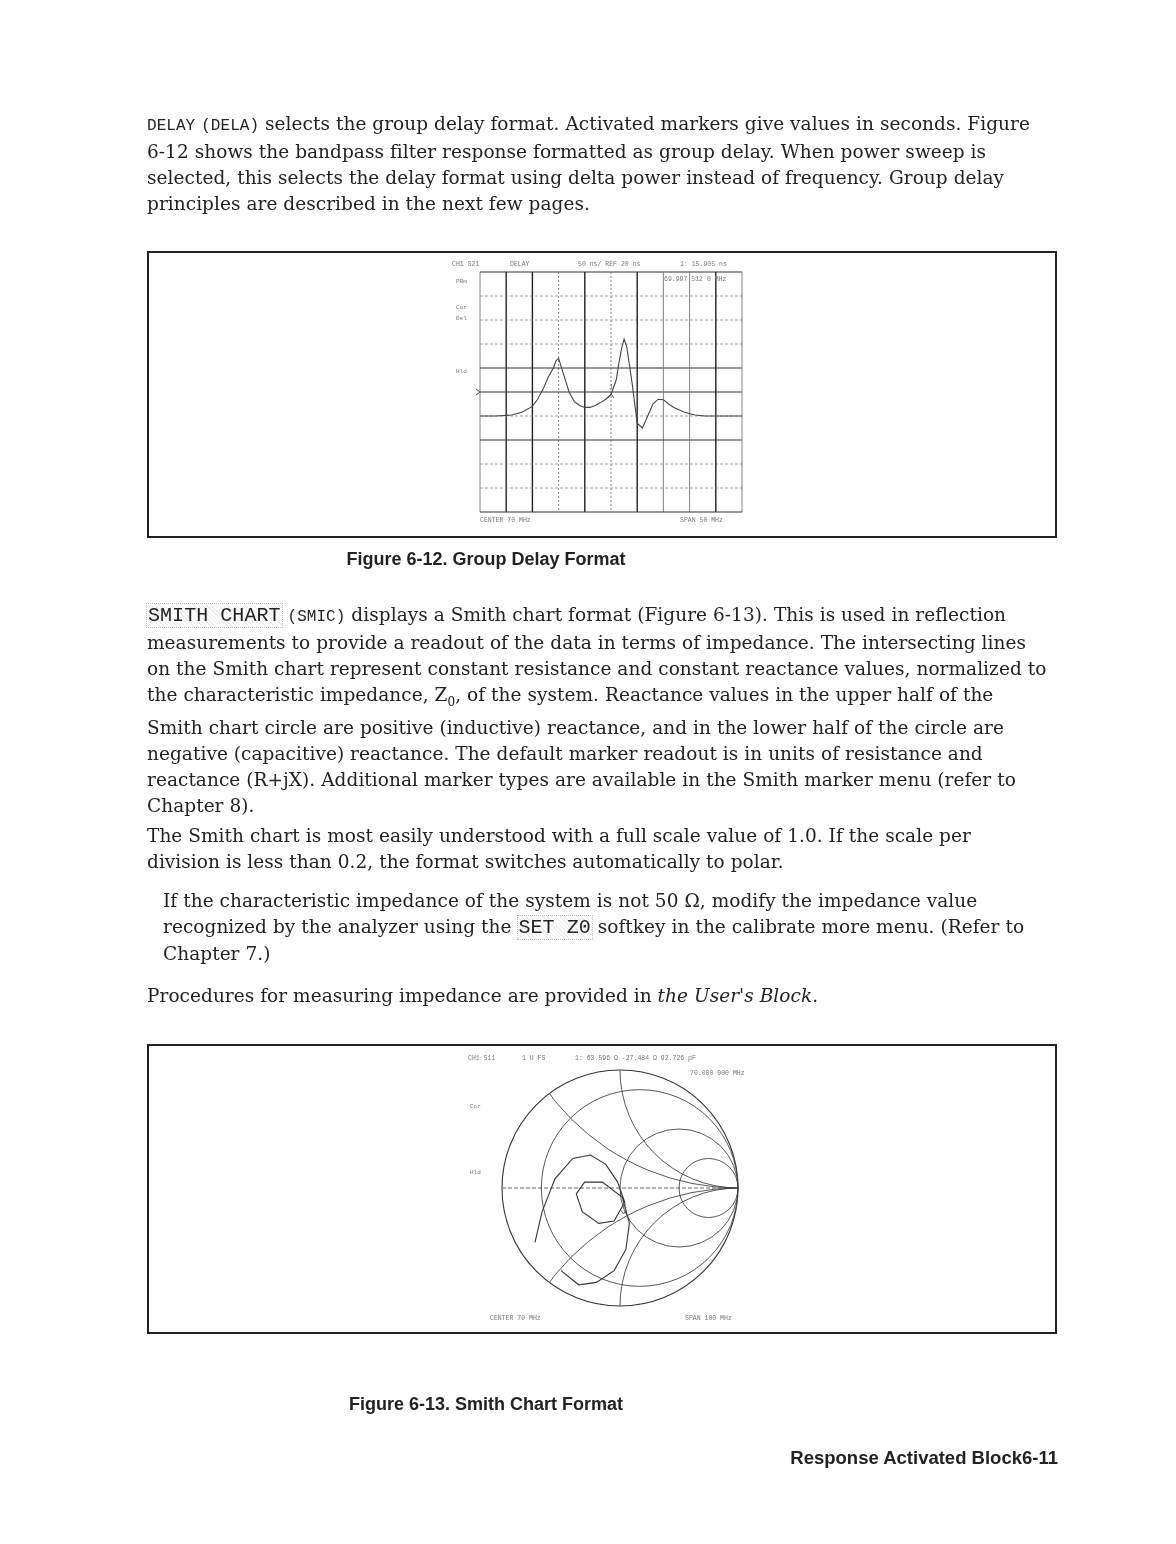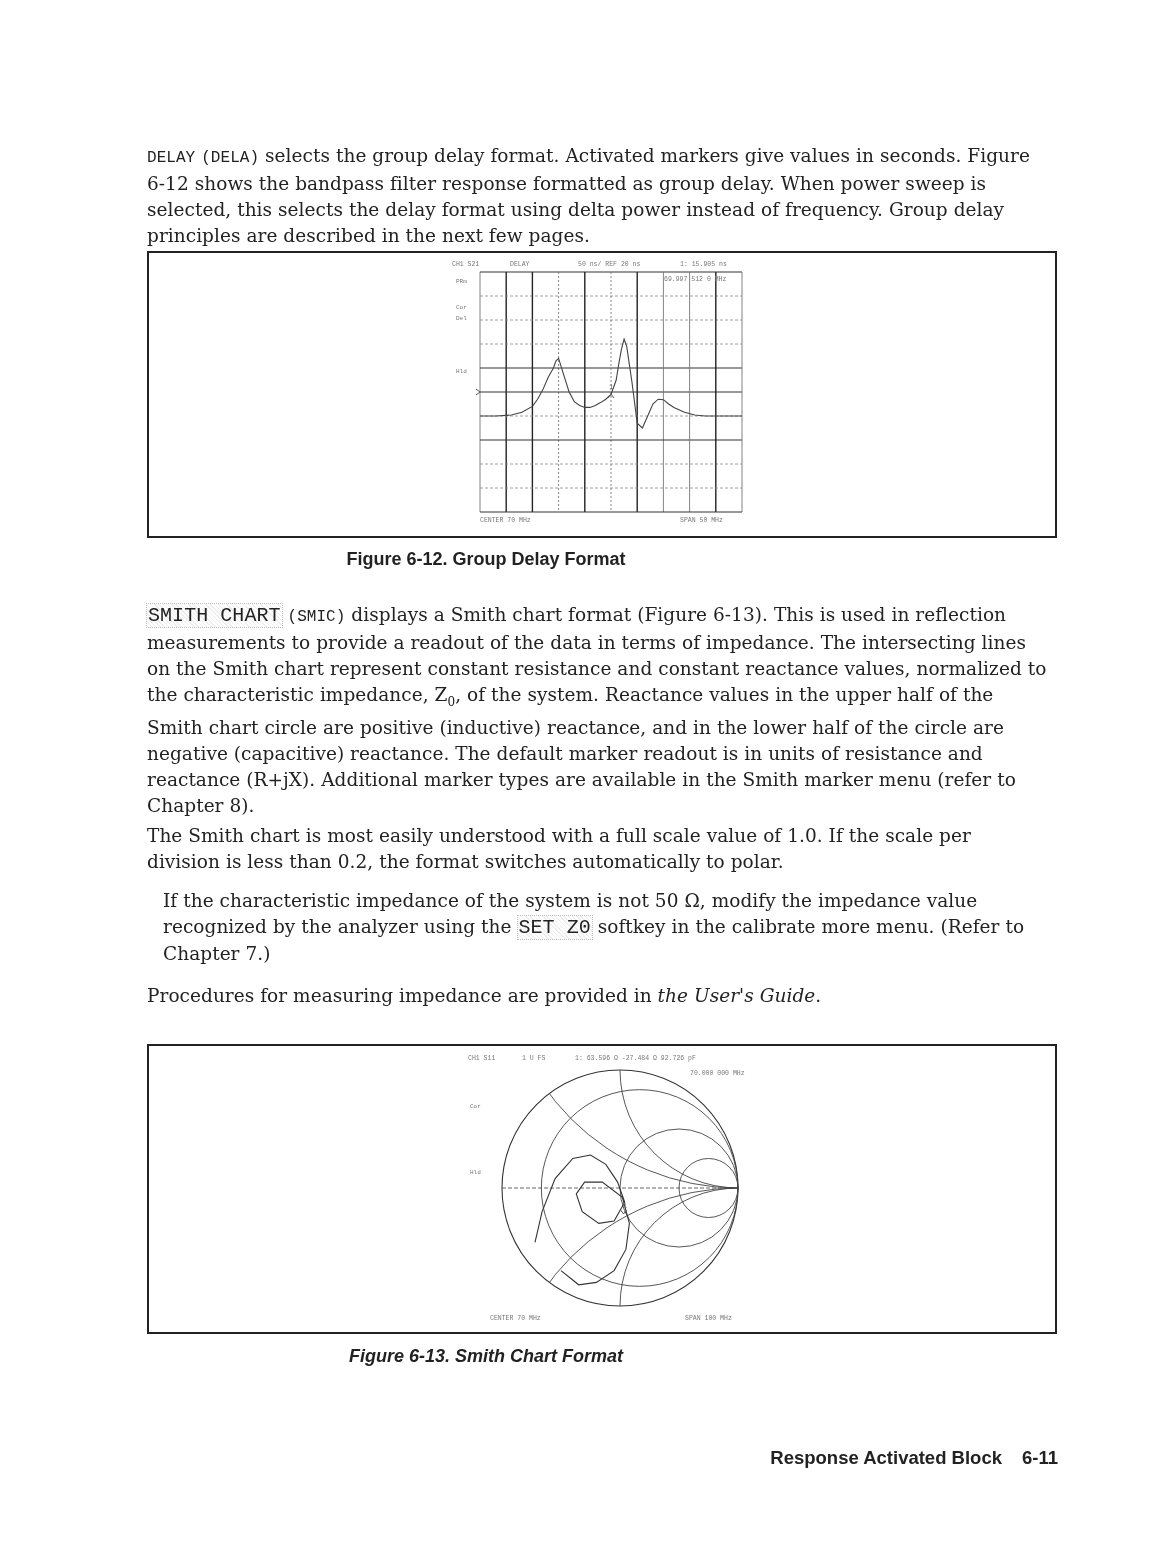--- a/index.html
+++ b/index.html
@@ -5,29 +5,29 @@
   html, body { margin: 0; padding: 0; background: #ffffff; }
   body { width: 1176px; height: 1544px; position: relative; overflow: hidden; color: #1a1a1a; }
   .para { position: absolute; left: 147px; width: 900px; font-family: "DejaVu Serif", "Liberation Serif", serif; font-size: 18.5px; line-height: 26px; color: #222; letter-spacing: 0.05px; }
   .para p { margin: 0; }
   .mono { font-family: "Liberation Mono", "DejaVu Sans Mono", monospace; font-size: 16px; }
   .softkey { font-family: "Liberation Mono", "DejaVu Sans Mono", monospace; font-size: 20px; background: repeating-linear-gradient(45deg, #eee 0 1px, #fff 1px 3px); outline: 1px dotted #bbb; padding: 0 1px; }
   .fig-box { position: absolute; left: 147px; width: 910px; border: 2px solid #222; box-sizing: border-box; }
   .caption { position: absolute; left: 0; width: 972px; text-align: center; font-family: "Liberation Sans", "DejaVu Sans", sans-serif; font-weight: bold; font-size: 18px; color: #222; }
   .footer { position: absolute; right: 118px; top: 1447px; font-family: "Liberation Sans", "DejaVu Sans", sans-serif; font-weight: bold; font-size: 18.5px; color: #222; }
   .footer span { display: inline-block; }
-  .footer .pg { margin-left: 20px; }
+  .footer .pg { }
   svg text { font-family: "Liberation Mono", "DejaVu Sans Mono", monospace; fill: #777; }
   i.ital { font-style: italic; }
   sub { font-size: 12px; }
 </style>
 </head>
 <body>
 
-<div class="para" style="top:111px;margin-top:32px;">
+<div class="para" style="top:111px;">
   <p><span class="mono">DELAY</span> <span class="mono">(DELA)</span><span> selects the group delay format. Activated markers give values in seconds. Figure 6-12 shows the bandpass filter response formatted as group delay. When power sweep is selected, this selects the delay format using delta power instead of frequency. Group delay principles are described in the next few pages.</span></p>
 </div>
 
 <div class="fig-box" style="top:251px;height:287px;"></div>
 <svg id="gd-svg" style="position:absolute;left:0;top:0;" width="1176" height="560">
     <line x1="480" y1="272" x2="480" y2="512" stroke="#777" stroke-width="0.9" stroke-dasharray="none"></line>
     <line x1="480" y1="272" x2="742" y2="272" stroke="#333" stroke-width="1.2" stroke-dasharray="none"></line>
     <line x1="506.2" y1="272" x2="506.2" y2="512" stroke="#222" stroke-width="1.4" stroke-dasharray="none"></line>
     <line x1="480" y1="296" x2="742" y2="296" stroke="#888" stroke-width="0.8" stroke-dasharray="3,2"></line>
     <line x1="532.4" y1="272" x2="532.4" y2="512" stroke="#222" stroke-width="1.4" stroke-dasharray="none"></line>
@@ -69,21 +69,21 @@
 <div class="para" style="top:602px;">
   <p><span class="softkey">SMITH CHART</span> <span class="mono">(SMIC)</span><span> displays a Smith chart format (Figure 6-13). This is used in reflection measurements to provide a readout of the data in terms of impedance. The intersecting lines on the Smith chart represent constant resistance and constant reactance values, normalized to the characteristic impedance, Z</span><sub>0</sub><span>, of the system. Reactance values in the upper half of the Smith chart circle are positive (inductive) reactance, and in the lower half of the circle are negative (capacitive) reactance. The default marker readout is in units of resistance and reactance (R+jX). Additional marker types are available in the Smith marker menu (refer to Chapter 8).</span></p>
 </div>
 <div class="para" style="top:823px;">
   <p>The Smith chart is most easily understood with a full scale value of 1.0. If the scale per division is less than 0.2, the format switches automatically to polar.</p>
 </div>
 <div class="para" style="top:888px;margin-left:16px;">
   <p><span>If the characteristic impedance of the system is not 50 Ω, modify the impedance value recognized by the analyzer using the </span><span class="softkey">SET Z0</span><span> softkey in the calibrate more menu. (Refer to Chapter 7.)</span></p>
 </div>
 <div class="para" style="top:983px;">
-  <p><span>Procedures for measuring impedance are provided in </span><i class="ital">the User's Guide</i><span>.</span></p>
+  <p><span>Procedures for measuring impedance are provided in </span><i class="ital">the User's Block</i><span>.</span></p>
 </div>
 
 <div class="fig-box" style="top:1044px;height:290px;"></div>
 <svg id="smith-svg" style="position:absolute;left:0;top:1040px;" width="1176" height="300">
     <circle cx="620" cy="148" r="118" fill="none" stroke="#333" stroke-width="1.1"></circle>
     <line x1="502" y1="148" x2="738" y2="148" stroke="#555" stroke-width="0.9" stroke-dasharray="4,2"></line>
     <circle cx="639.6666666666666" cy="148" r="98.33333333333334" fill="none" stroke="#444" stroke-width="0.9"></circle>
     <circle cx="679" cy="148" r="59" fill="none" stroke="#444" stroke-width="0.9"></circle>
     <circle cx="708.5" cy="148" r="29.5" fill="none" stroke="#444" stroke-width="0.9"></circle>
     <clipPath id="smith-clip">
@@ -98,17 +98,17 @@
     <text x="622.54" y="167.96" font-size="8">1</text>
     <text x="468" y="20" font-size="6.5">CH1 S11</text>
     <text x="522" y="20" font-size="6.5">1 U FS</text>
     <text x="575" y="20" font-size="6.5">1: 63.596 Ω  -27.484 Ω  92.726 pF</text>
     <text x="690" y="35" font-size="6.5">70.000 000 MHz</text>
     <text x="470" y="68" font-size="6">Cor</text>
     <text x="470" y="134" font-size="6">Hld</text>
     <text x="490" y="280" font-size="6.5">CENTER 70 MHz</text>
     <text x="685" y="280" font-size="6.5">SPAN 100 MHz</text>
   </svg>
-<div class="caption" style="top:1346px;font-style:italic;">Figure 6-13. Smith Chart Format</div>
+<div class="caption" style="top:1394px;">Figure 6-13. Smith Chart Format</div>
 
 <div class="footer">
   <span>Response Activated Block</span><span class="pg">6-11</span>
 </div>
 
 </body></html>

